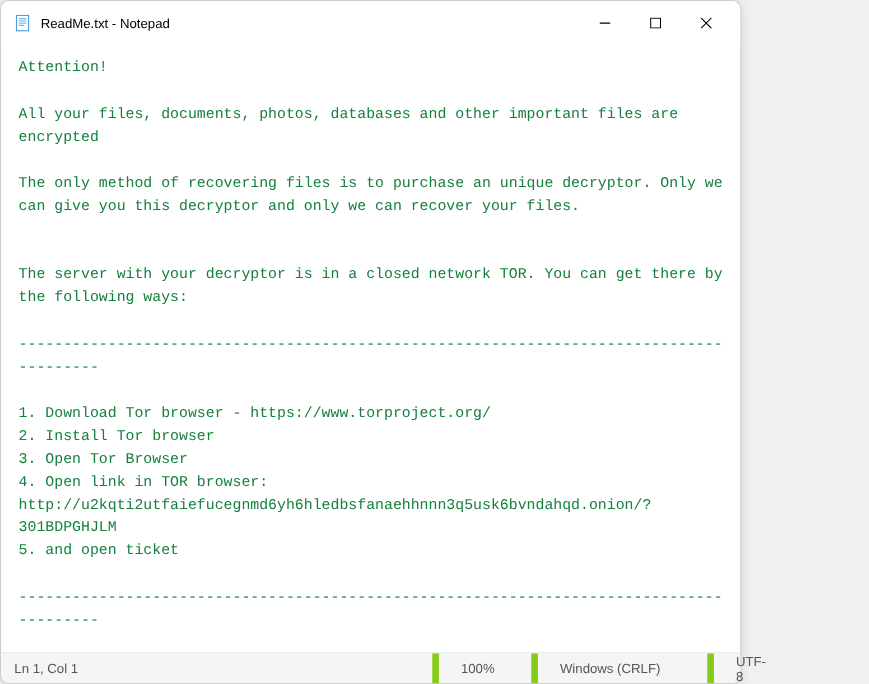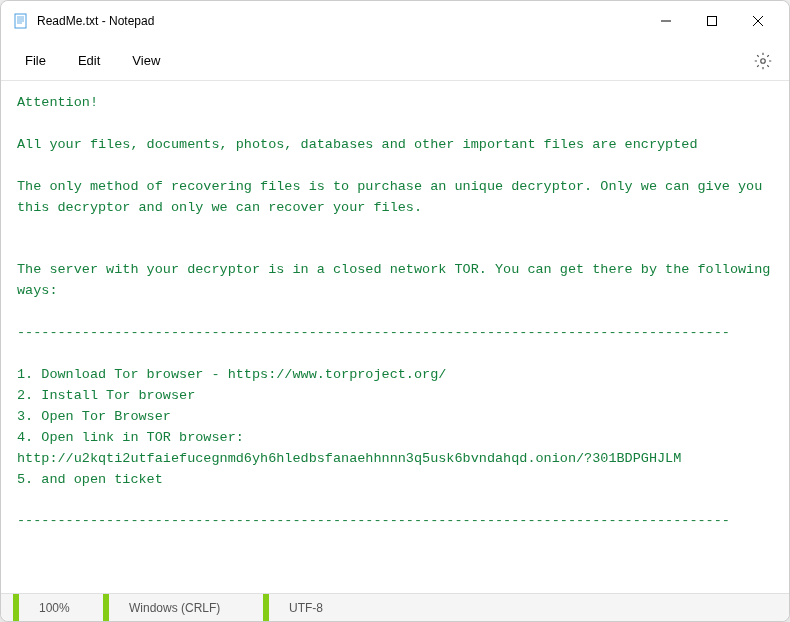--- a/index.html
+++ b/index.html
@@ -8,21 +8,21 @@
       box-sizing: border-box;
     }
     body {
       font-family: "Segoe UI", Tahoma, sans-serif;
       background: #f0f0f0;
       width: 790px;
       height: 622px;
       overflow: hidden;
     }
     .window {
-      width: 790px;
+      width: 674px;
       height: 622px;
       background: #ffffff;
       border: 1px solid #cccccc;
       border-radius: 8px;
       display: flex;
       flex-direction: column;
       box-shadow: 0 2px 10px rgba(0,0,0,0.1);
     }
     .titlebar {
       height: 40px;
@@ -153,32 +153,20 @@
       </button>
       <button class="win-btn close">
         <svg width="10" height="10" viewBox="0 0 10 10">
             <line x1="0" y1="0" x2="10" y2="10" stroke="#000" stroke-width="1"></line>
             <line x1="10" y1="0" x2="0" y2="10" stroke="#000" stroke-width="1"></line>
           </svg>
       </button>
     </div>
   </div>
 
-  <div class="menubar">
-    <div class="menu-item">File</div>
-    <div class="menu-item">Edit</div>
-    <div class="menu-item">View</div>
-    <div class="menu-spacer"></div>
-    <button class="gear-btn">
-      <svg width="18" height="18" viewBox="0 0 24 24" fill="none" stroke="#555" stroke-width="1.6">
-        <circle cx="12" cy="12" r="3"></circle>
-        <path d="M12 1v3m0 16v3M4.2 4.2l2.1 2.1m11.4 11.4l2.1 2.1M1 12h3m16 0h3M4.2 19.8l2.1-2.1m11.4-11.4l2.1-2.1"></path>
-      </svg>
-    </button>
-  </div>
 
   <div class="content">Attention!
 
 All your files, documents, photos, databases and other important files are encrypted
 
 The only method of recovering files is to purchase an unique decryptor. Only we can give you this decryptor and only we can recover your files.
 
 
 The server with your decryptor is in a closed network TOR. You can get there by the following ways:
 
@@ -190,17 +178,18 @@
 4. Open link in TOR browser: http://u2kqti2utfaiefucegnmd6yh6hledbsfanaehhnnn3q5usk6bvndahqd.onion/?301BDPGHJLM
 5. and open ticket
 
 ----------------------------------------------------------------------------------------
 
 
 
 Alternate communication channel here: https://yip.su/2QstD5</div>
 
   <div class="statusbar">
+    <div class="status-left">Ln 1, Col 1</div>
     <div class="status-cell status-zoom">100%</div>
     <div class="status-cell status-enc">Windows (CRLF)</div>
     <div class="status-cell status-utf">UTF-8</div>
   </div>
 </div>
 
 </body></html>

